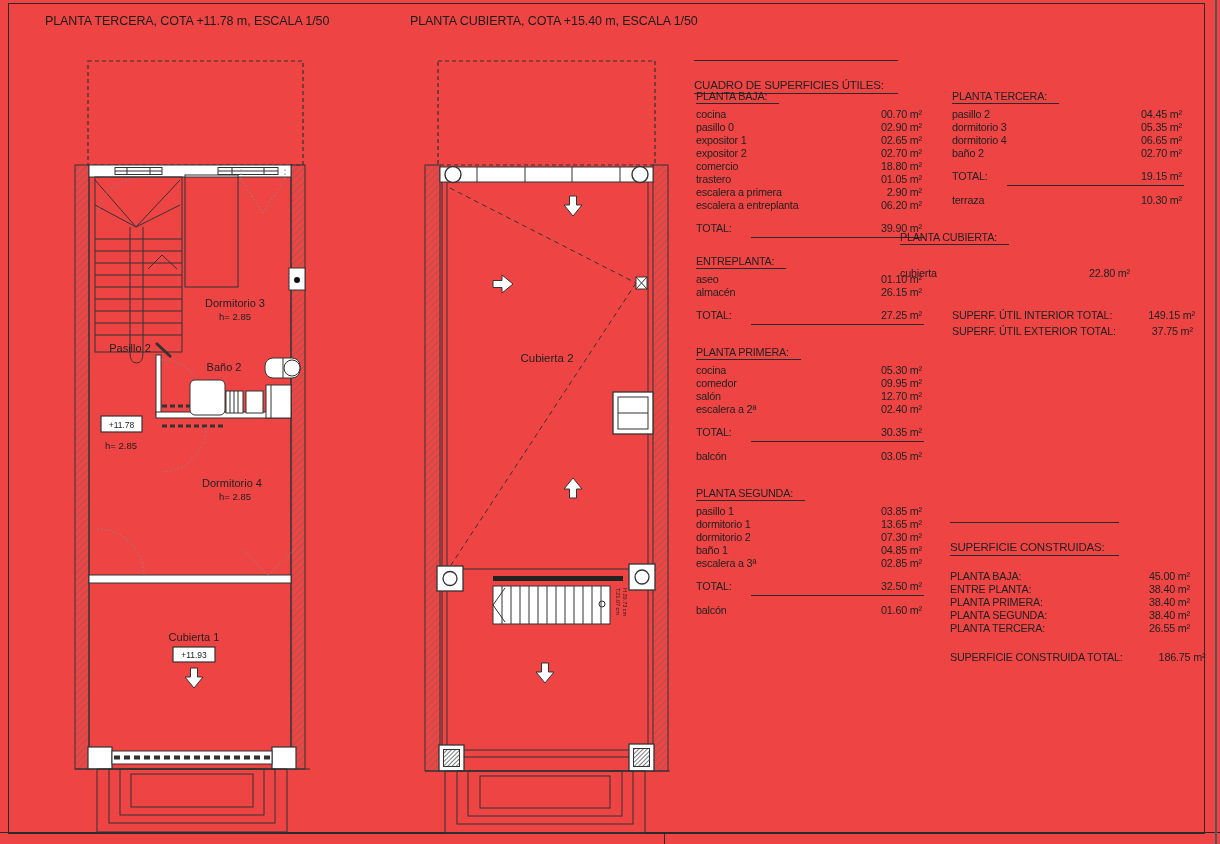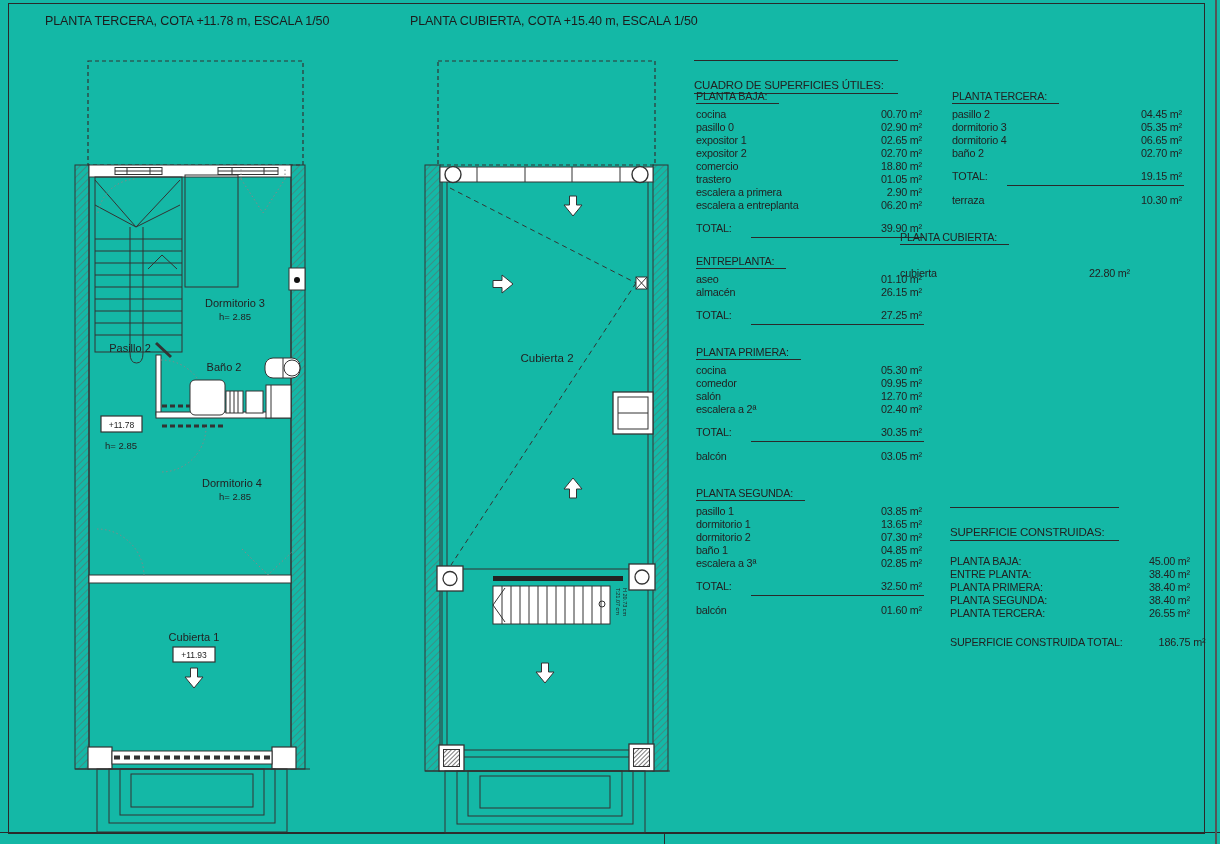--- a/index.html
+++ b/index.html
@@ -1,16 +1,16 @@
 <!DOCTYPE html>
 <html><head>
 <meta charset="utf-8">
 <style>
   html,body{margin:0;padding:0;background:#e8e8e8;}
-  .sheet{position:relative;width:1220px;height:844px;background:#14b8a6;overflow:hidden;
+  .sheet{position:relative;width:1220px;height:844px;background:#ef4444;overflow:hidden;
          font-family:"Liberation Sans",sans-serif;color:#222;}
   .frame{position:absolute;left:8px;top:3px;width:1195px;height:829px;border:1.5px solid #2a2a2a;}
   .bottom-rule{position:absolute;left:0;top:832px;width:1220px;border-top:1.5px solid #2a2a2a;}
   .tb-tick{position:absolute;left:664px;top:832px;height:12px;border-left:1.5px solid #2a2a2a;}
   .sheet-edge{position:absolute;left:1215px;top:0;height:844px;border-left:2px solid #555;}
   .plan-title{position:absolute;font-size:12.5px;letter-spacing:-0.1px;color:#1c1c1c;white-space:nowrap;}
   .plan{position:absolute;}
   .plan text{font-family:"Liberation Sans",sans-serif;fill:#222;}
 
   .cuadro-title{position:absolute;display:inline-block;font-size:11.5px;letter-spacing:-0.2px;
@@ -356,22 +356,32 @@
         <span class="lbl">TOTAL:</span>
         <span class="val">19.15 m²</span>
       </div><div class="row extra">
         <span class="lbl">terraza</span>
         <span class="val">10.30 m²</span>
       </div></div>
   <div class="sec gap-rows" style="left:900px;top:231px;width:230px"><div class="sec-head">PLANTA CUBIERTA:</div><div class="row">
         <span class="lbl">cubierta</span>
         <span class="val">22.80 m²</span>
       </div></div>
-
-  <div class="constr" style="left:950px;top:507px;width:240px">
+  <div class="sec util" style="left:952px;top:306px;width:238px">
+      <div class="row">
+        <span class="lbl">SUPERF. ÚTIL INTERIOR TOTAL:</span>
+        <span class="val">149.15 m²</span>
+      </div>
+      <div class="row">
+        <span class="lbl">SUPERF. ÚTIL EXTERIOR TOTAL:</span>
+        <span class="val">37.75 m²</span>
+      </div>
+    </div>
+
+  <div class="constr" style="left:950px;top:522px;width:240px">
     <div class="cuadro-title">SUPERFICIE CONSTRUIDAS:</div>
     <div>
         <div class="row">
           <span class="lbl">PLANTA BAJA:</span>
           <span class="val">45.00 m²</span>
         </div>
         <div class="row">
           <span class="lbl">ENTRE PLANTA:</span>
           <span class="val">38.40 m²</span>
         </div>

